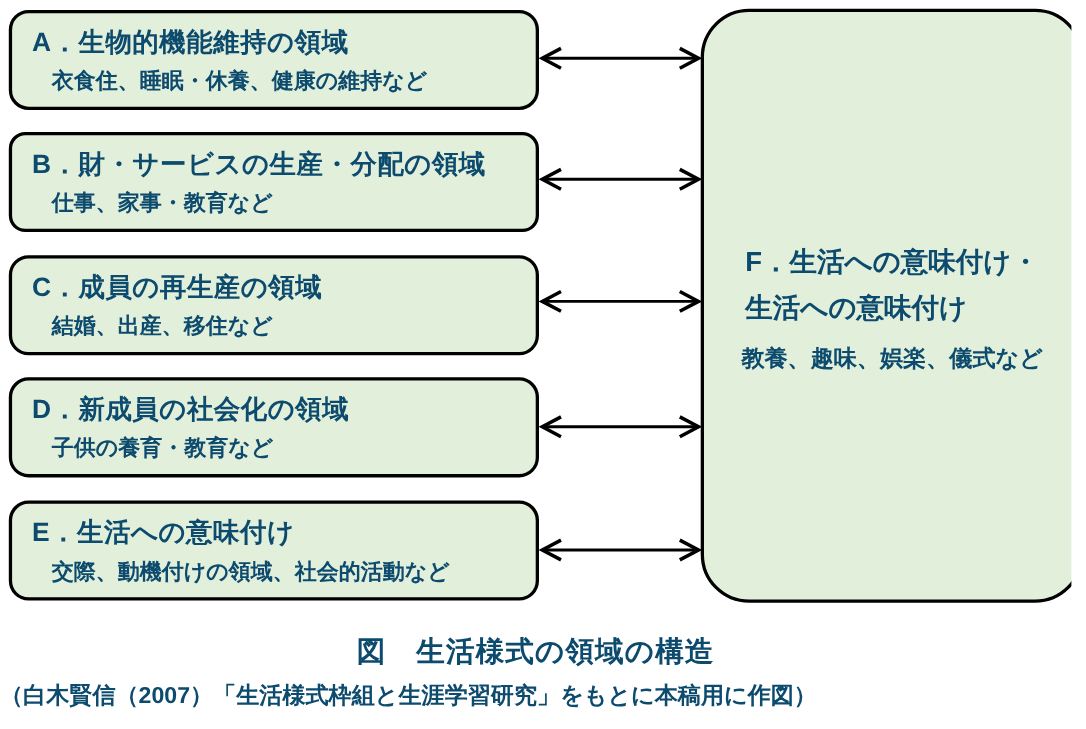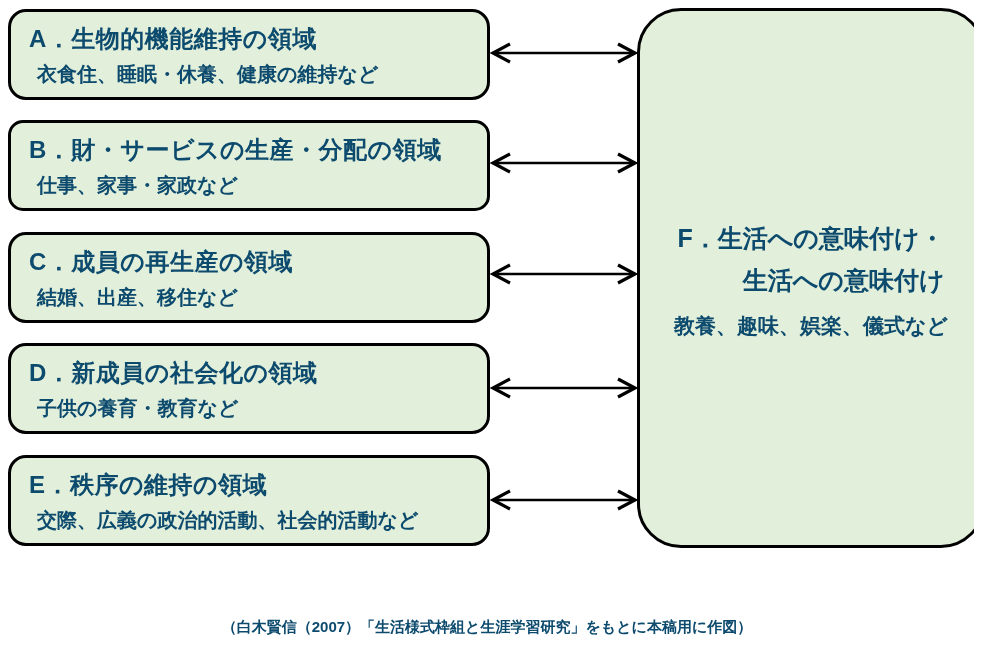--- a/index.html
+++ b/index.html
@@ -32,21 +32,21 @@
   .domain-box .box-title {
     font-size: 24px;
     line-height: 1.3;
     letter-spacing: 0.5px;
     white-space: nowrap;
   }
   .domain-box .box-examples {
     font-size: 20px;
     line-height: 1.3;
     margin-top: 7px;
-    margin-left: 8px;
+    margin-left: 18px;
     white-space: nowrap;
   }
   .box-a { top: 9px; }
   .box-b { top: 120px; border-radius: 15px; }
   .box-c { top: 232px; }
   .box-d { top: 343px; }
   .box-e { top: 455px; }
 
   
   .motivation-box {
@@ -56,21 +56,21 @@
     width: 348px;
     height: 540px;
     background: #e2efda;
     border: 3px solid #000000;
     border-radius: 44px;
     box-sizing: border-box;
     display: flex;
     flex-direction: column;
     align-items: center;
     justify-content: center;
-    text-align: right;
+    text-align: left;
   }
   .motivation-box .box-title {
     font-size: 25px;
     line-height: 1.7;
     white-space: nowrap;
   }
   .motivation-box .box-examples {
     font-size: 21px;
     margin-top: 10px;
     white-space: nowrap;
@@ -97,52 +97,51 @@
     width: 100%;
     text-align: center;
     font-size: 26px;
     letter-spacing: 1px;
   }
   .figure-source {
     position: absolute;
     top: 618px;
     left: 0;
     width: 100%;
-    text-align: center;
-    font-size: 15px;
+    font-size: 21px;
   }
 </style>
 </head>
 <body>
 
 <div class="stage">
 
   <div class="domain-box box-a">
     <div class="box-title">A．生物的機能維持の領域</div>
     <div class="box-examples">衣食住、睡眠・休養、健康の維持など</div>
   </div>
 
   <div class="domain-box box-b">
     <div class="box-title">B．財・サービスの生産・分配の領域</div>
-    <div class="box-examples">仕事、家事・家政など</div>
+    <div class="box-examples">仕事、家事・教育など</div>
   </div>
 
   <div class="domain-box box-c">
     <div class="box-title">C．成員の再生産の領域</div>
     <div class="box-examples">結婚、出産、移住など</div>
   </div>
 
   <div class="domain-box box-d">
     <div class="box-title">D．新成員の社会化の領域</div>
     <div class="box-examples">子供の養育・教育など</div>
   </div>
 
   <div class="domain-box box-e">
-    <div class="box-title">E．秩序の維持の領域</div>
-    <div class="box-examples">交際、広義の政治的活動、社会的活動など</div>
+    <div class="box-title">E．生活への意味付け</div>
+    <div class="box-examples">交際、動機付けの領域、社会的活動など</div>
   </div>
 
   <div class="motivation-box">
     <div class="box-title">
       <span>F．生活への意味付け・</span><br>
       <span>生活への意味付け</span>
     </div>
     <div class="box-examples">教養、趣味、娯楽、儀式など</div>
   </div>
 
@@ -165,15 +164,16 @@
     <line x1="7" y1="13" x2="145" y2="13" stroke="#000" stroke-width="2.6"></line>
     <polyline points="22,4 5,13 22,22" fill="none" stroke="#000" stroke-width="3.2"></polyline>
     <polyline points="130,4 147,13 130,22" fill="none" stroke="#000" stroke-width="3.2"></polyline>
   </svg>
   <svg class="connector conn-e" viewBox="0 0 152 26" xmlns="http://www.w3.org/2000/svg">
     <line x1="7" y1="13" x2="145" y2="13" stroke="#000" stroke-width="2.6"></line>
     <polyline points="22,4 5,13 22,22" fill="none" stroke="#000" stroke-width="3.2"></polyline>
     <polyline points="130,4 147,13 130,22" fill="none" stroke="#000" stroke-width="3.2"></polyline>
   </svg>
 
+  <div class="figure-caption">図　生活様式の領域の構造</div>
   <div class="figure-source">（白木賢信（2007）「生活様式枠組と生涯学習研究」をもとに本稿用に作図）</div>
 
 </div>
 
 </body></html>

